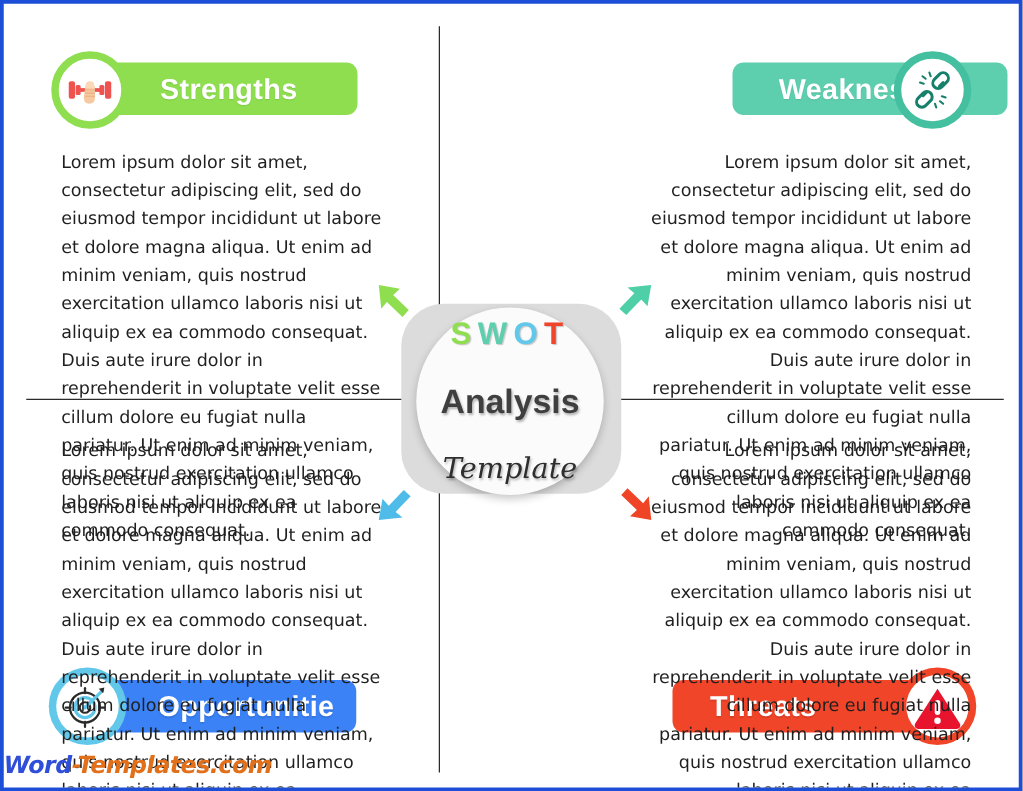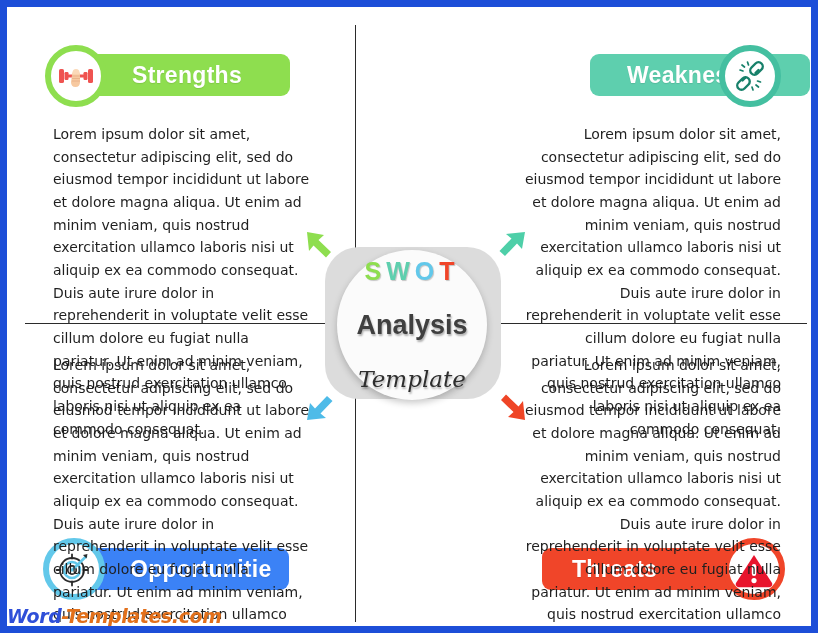--- a/index.html
+++ b/index.html
@@ -8,21 +8,21 @@
     background: #8a8a8a;
   }
   body {
     font-family: "Liberation Sans", sans-serif;
   }
   .page {
     position: relative;
     width: 818px;
     height: 633px;
     background: #ffffff;
-    border: 7px solid #1d4ed8;
+    border: 3px solid #1d4ed8;
     box-sizing: border-box;
     overflow: hidden;
   }
 
   
   .v-divider {
     position: absolute;
     left: 348px;
     top: 18px;
     width: 1px;

